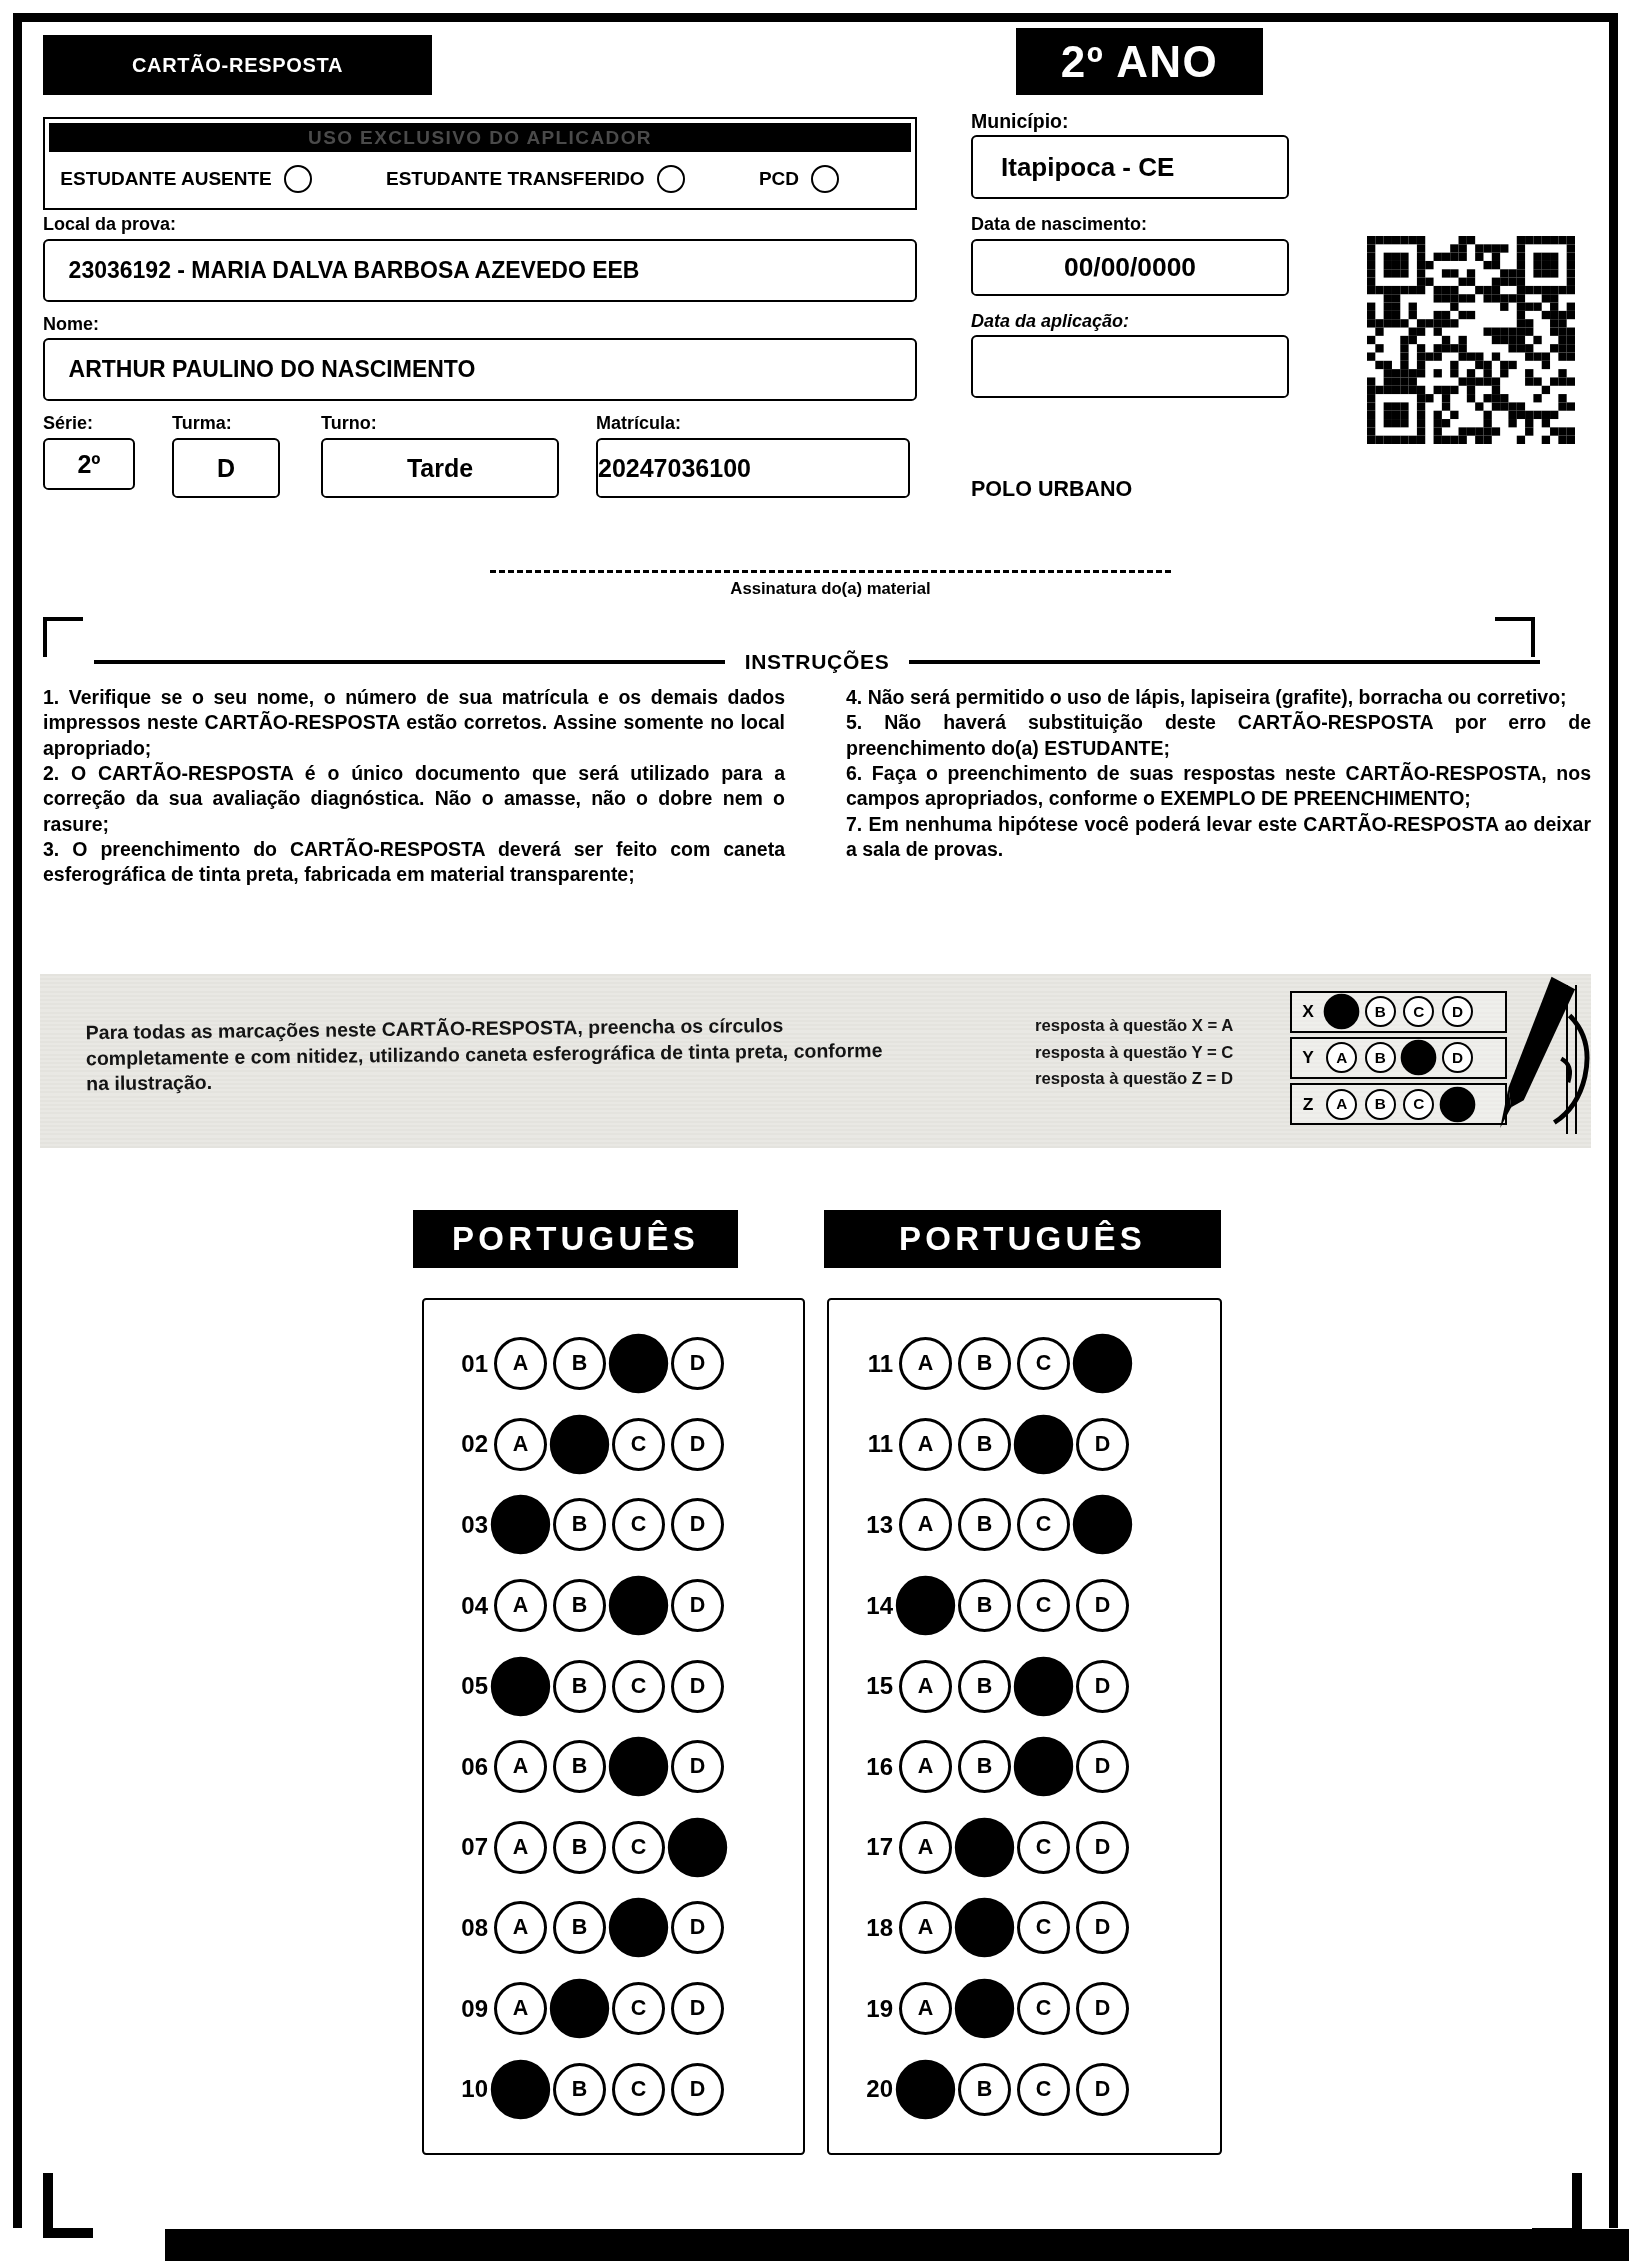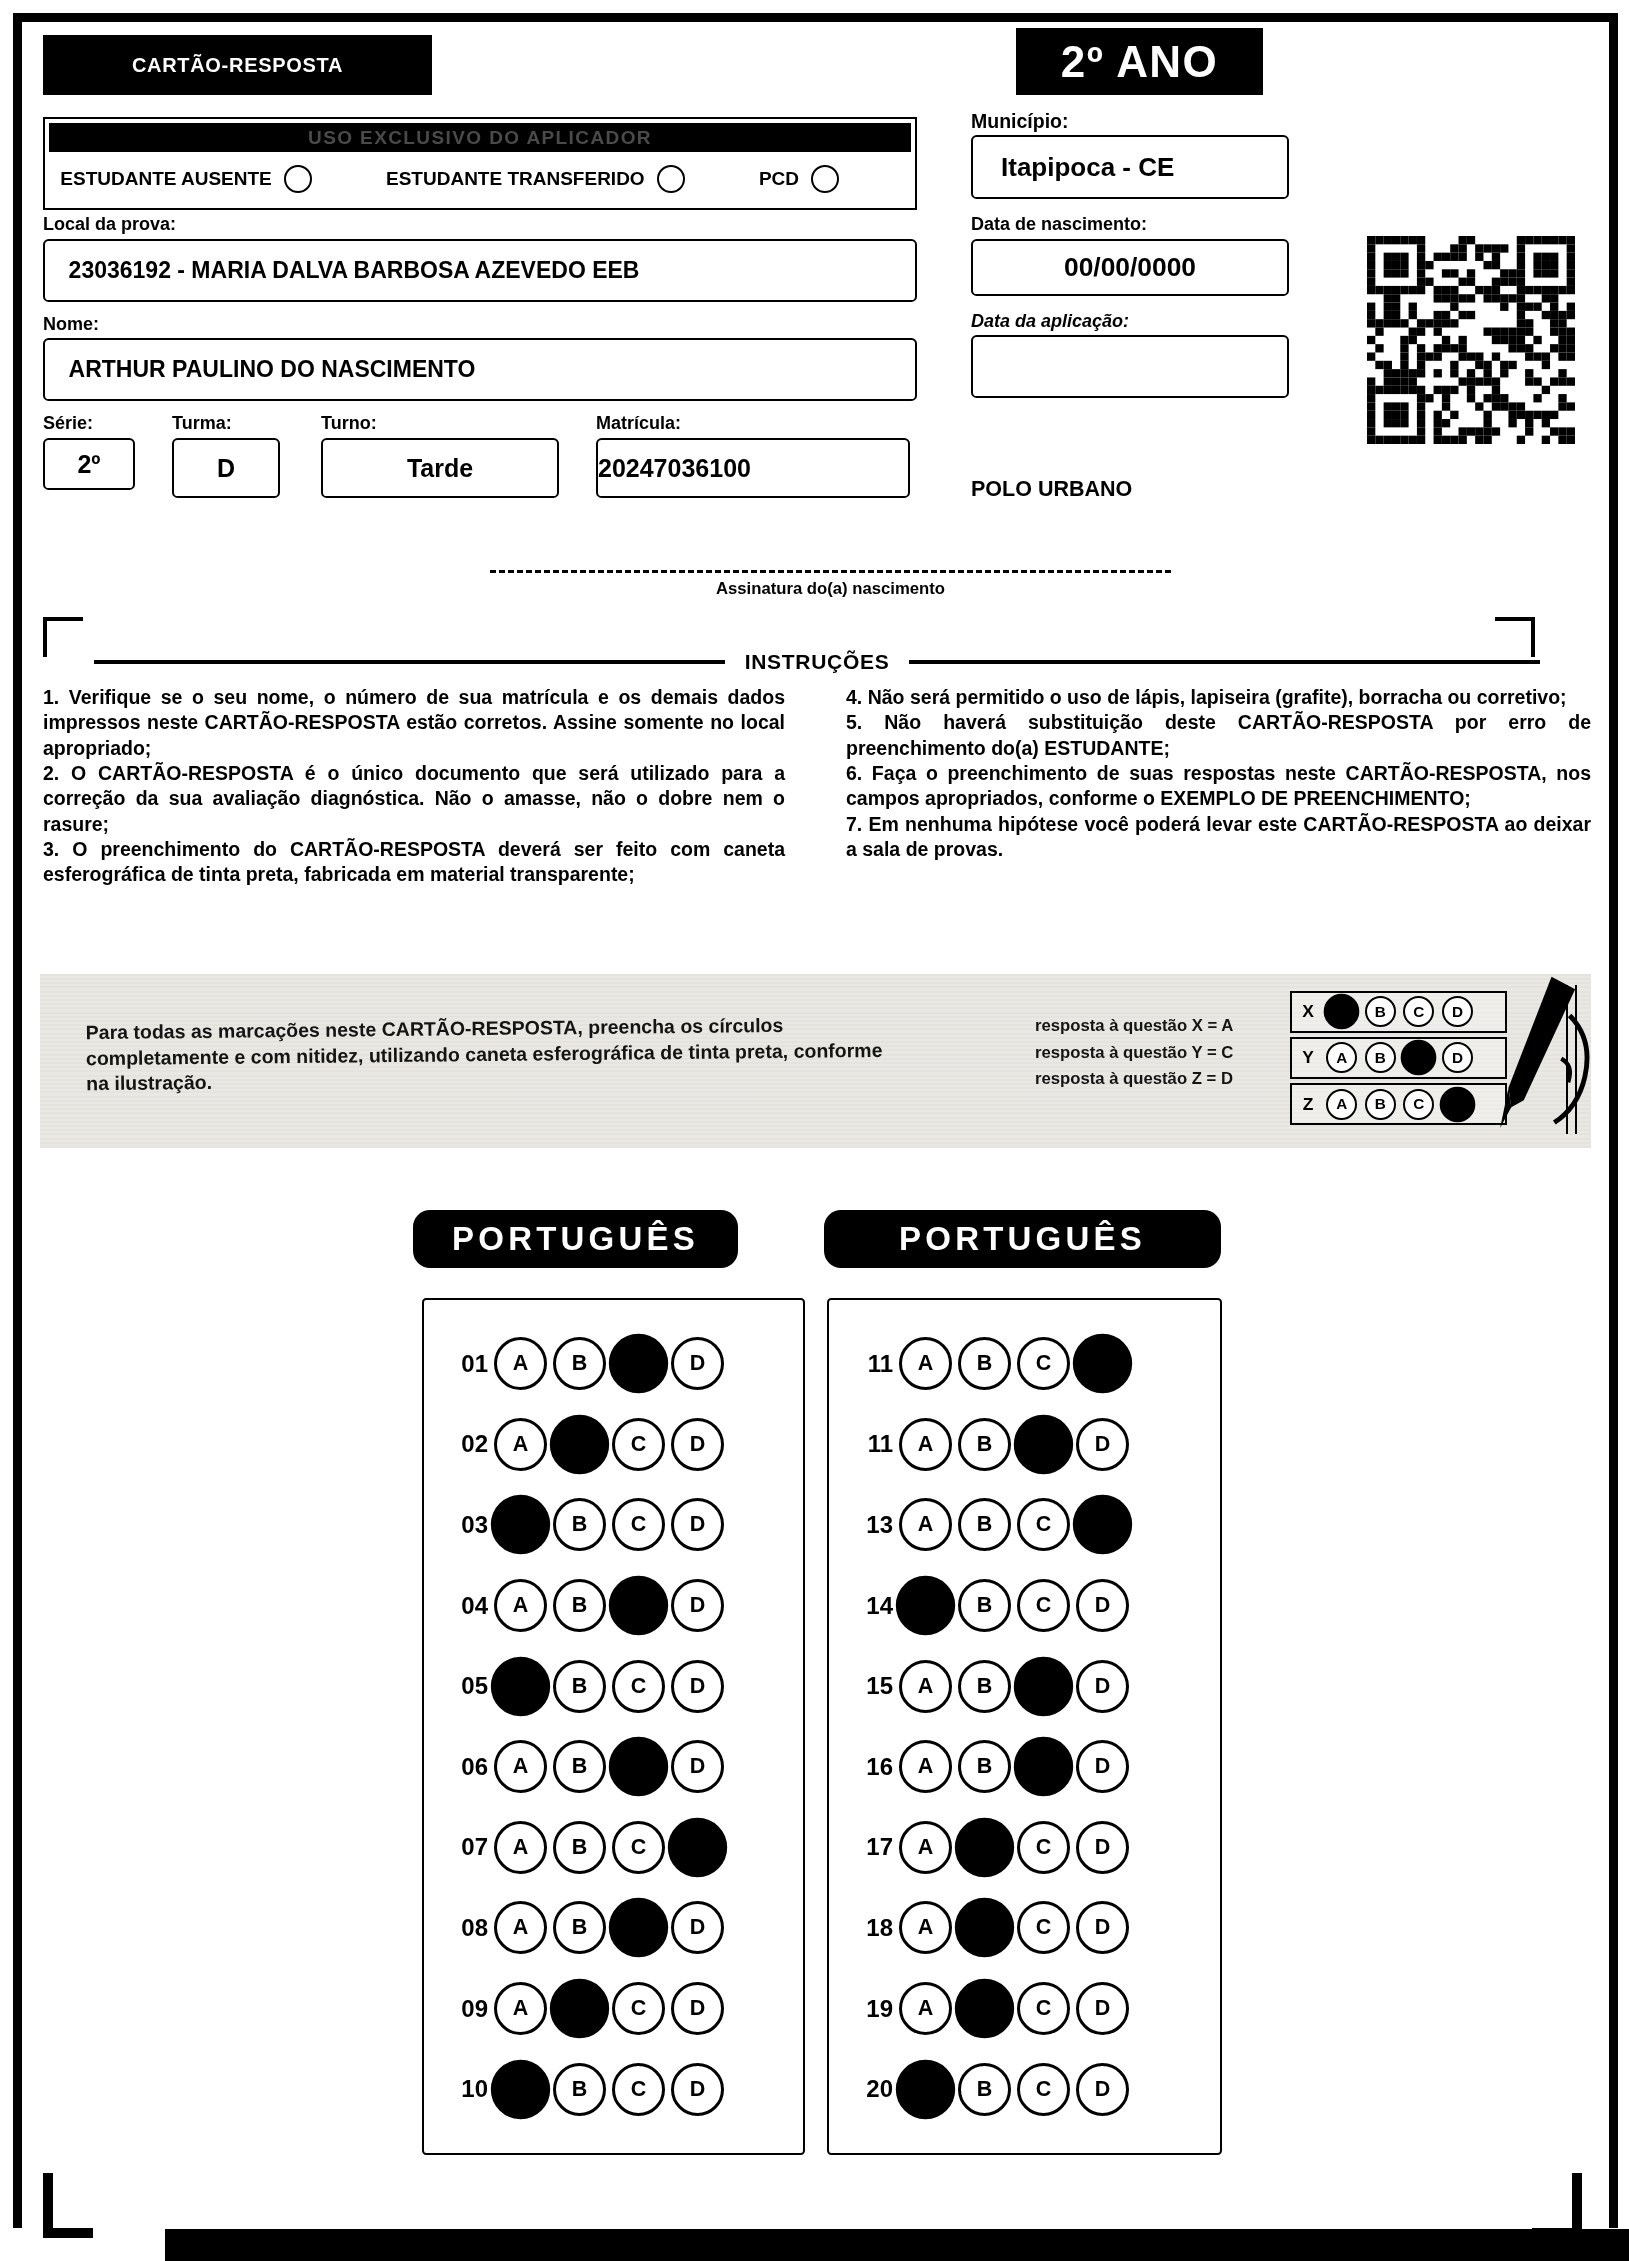--- a/index.html
+++ b/index.html
@@ -78,21 +78,21 @@
   .example-answers{position:absolute;left:995px;top:39px;font-weight:bold;font-size:16.7px;line-height:1.6;color:#141414;}
   .ex-grid{position:absolute;left:1250px;top:16.7px;width:217px;display:flex;flex-direction:column;gap:4.2px;}
   .ex-row{display:flex;align-items:center;border:2.1px solid #000;padding:3.5px 5.6px;gap:7.6px;background:rgba(255,255,255,0.3);}
   .ex-label{width:21px;text-align:center;font-weight:bold;font-size:17.4px;}
   .ex-bubble{width:31px;height:31px;border:2.1px solid #000;border-radius:50%;display:flex;align-items:center;justify-content:center;font-weight:bold;font-size:15.3px;flex:0 0 auto;background:#fff;}
   .ex-bubble.filled{background:#000;border-color:#000;color:transparent;transform:scale(1.15);}
   .pen{position:absolute;left:1424px;top:1.4px;width:132px;height:170px;}
   .vmarks{position:absolute;left:1526px;top:11px;height:149px;width:11px;border-left:2.8px solid #000;border-right:2.8px solid #000;}
 
   
-  .sec-hdr{letter-spacing:4.2px;border-radius:17px;}
+  .sec-hdr{letter-spacing:4.2px;}
   .sec-hdr-0{left:413px;top:1210px;width:325px;height:58px;font-size:33px;}
   .sec-hdr-1{left:824px;top:1210px;width:397px;height:58px;font-size:33px;}
   .sec-box{border:2.8px solid #000;border-radius:4.2px;display:flex;flex-direction:column;justify-content:space-evenly;padding:9.7px 5.6px 9.7px 21px;background:#fff;}
   .sec-box-0{left:422px;top:1298px;width:383px;height:857px;}
   .sec-box-1{left:827px;top:1298px;width:395px;height:857px;}
   .q-row{display:flex;align-items:center;gap:6px;}
   .q-num{font-weight:bold;font-size:24px;width:43px;text-align:right;flex:0 0 auto;}
   .bubble{width:53px;height:53px;border:3.5px solid #000;border-radius:50%;display:flex;align-items:center;justify-content:center;font-weight:bold;font-size:21.5px;flex:0 0 auto;background:#fff;}
   .bubble.filled{background:#000;border-color:#000;color:transparent;transform:scale(1.12);}
 </style>
@@ -497,21 +497,21 @@
         <rect x="132" y="288" width="12" height="12"></rect>
         <rect x="156" y="288" width="12" height="12"></rect>
         <rect x="168" y="288" width="12" height="12"></rect>
         <rect x="216" y="288" width="12" height="12"></rect>
         <rect x="252" y="288" width="12" height="12"></rect>
         <rect x="276" y="288" width="12" height="12"></rect>
         <rect x="288" y="288" width="12" height="12"></rect>
       </svg></div>
 
   <div class="abs sig-line"></div>
-  <div class="abs sig-label">Assinatura do(a) nascimento</div>
+  <div class="abs sig-label">Assinatura do(a) material</div>
 
   <div class="abs br-tl"></div>
   <div class="abs br-tr"></div>
   <div class="abs br-bl"></div>
   <div class="abs br-br"></div>
 
   <div class="abs instr-header">
     <span class="line"></span>
     <span class="instr-title">INSTRUÇÕES</span>
     <span class="line"></span>

